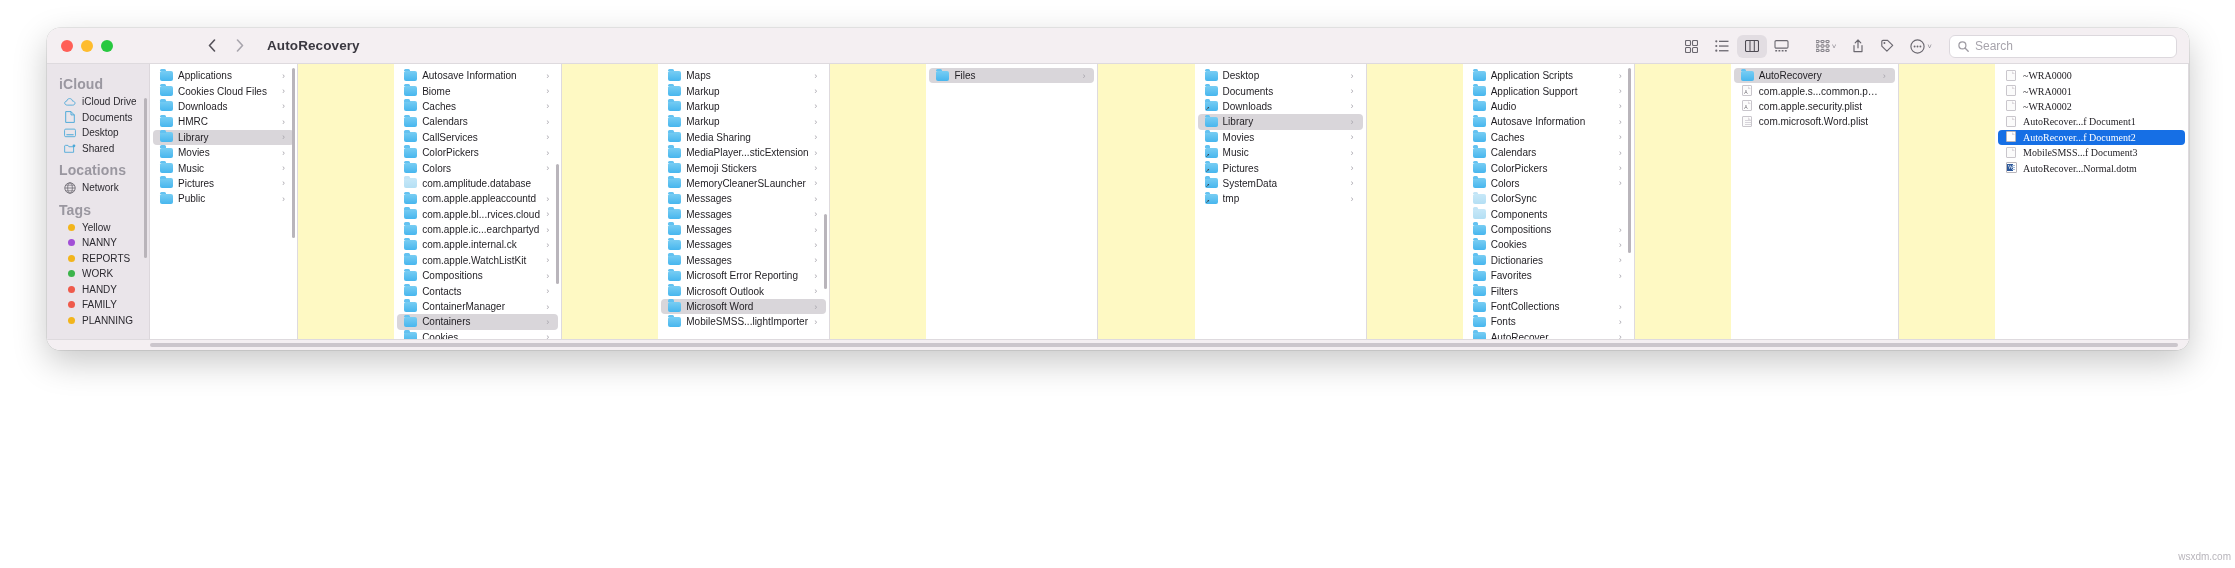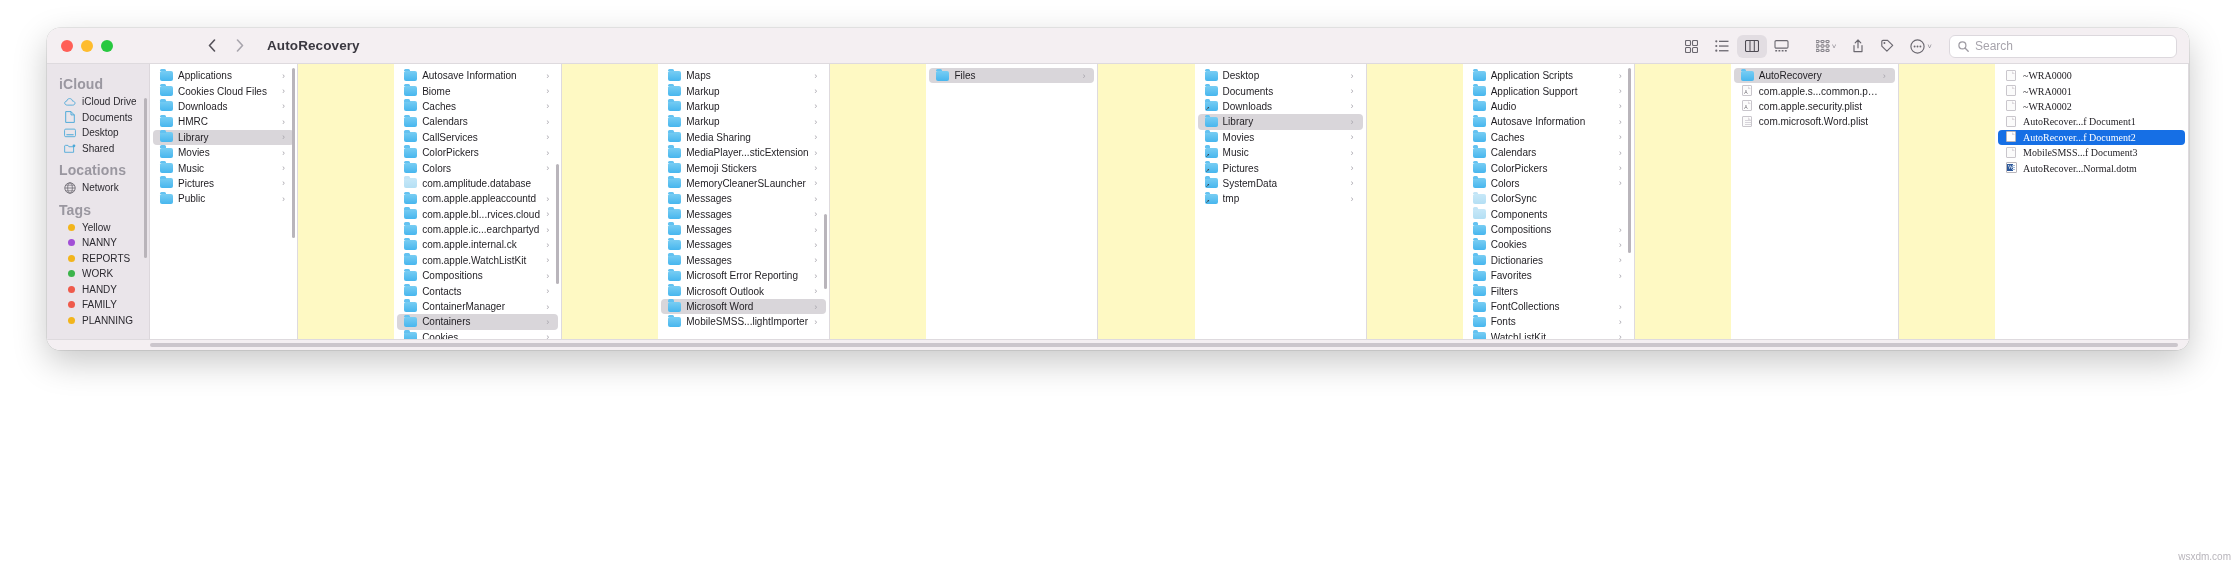--- a/index.html
+++ b/index.html
@@ -934,21 +934,21 @@
                 <span class="ico">
                   <span class="folder"></span>
                 </span>
                 <span class="nm">Fonts</span>
                 <span class="arw">›</span>
               </div>
               <div class="row">
                 <span class="ico">
                   <span class="folder"></span>
                 </span>
-                <span class="nm">WatchListKit</span>
+                <span class="nm">AutoRecover</span>
                 <span class="arw">›</span>
               </div>
             </div>
             <div class="col-sb" style="top:4px;height:185px;"></div>
           </div>
           <div class="col" style="width:168px;flex:0 0 168px;">
             <div class="col-list">
               <div class="row sel-grey">
                 <span class="ico">
                   <span class="folder"></span>

